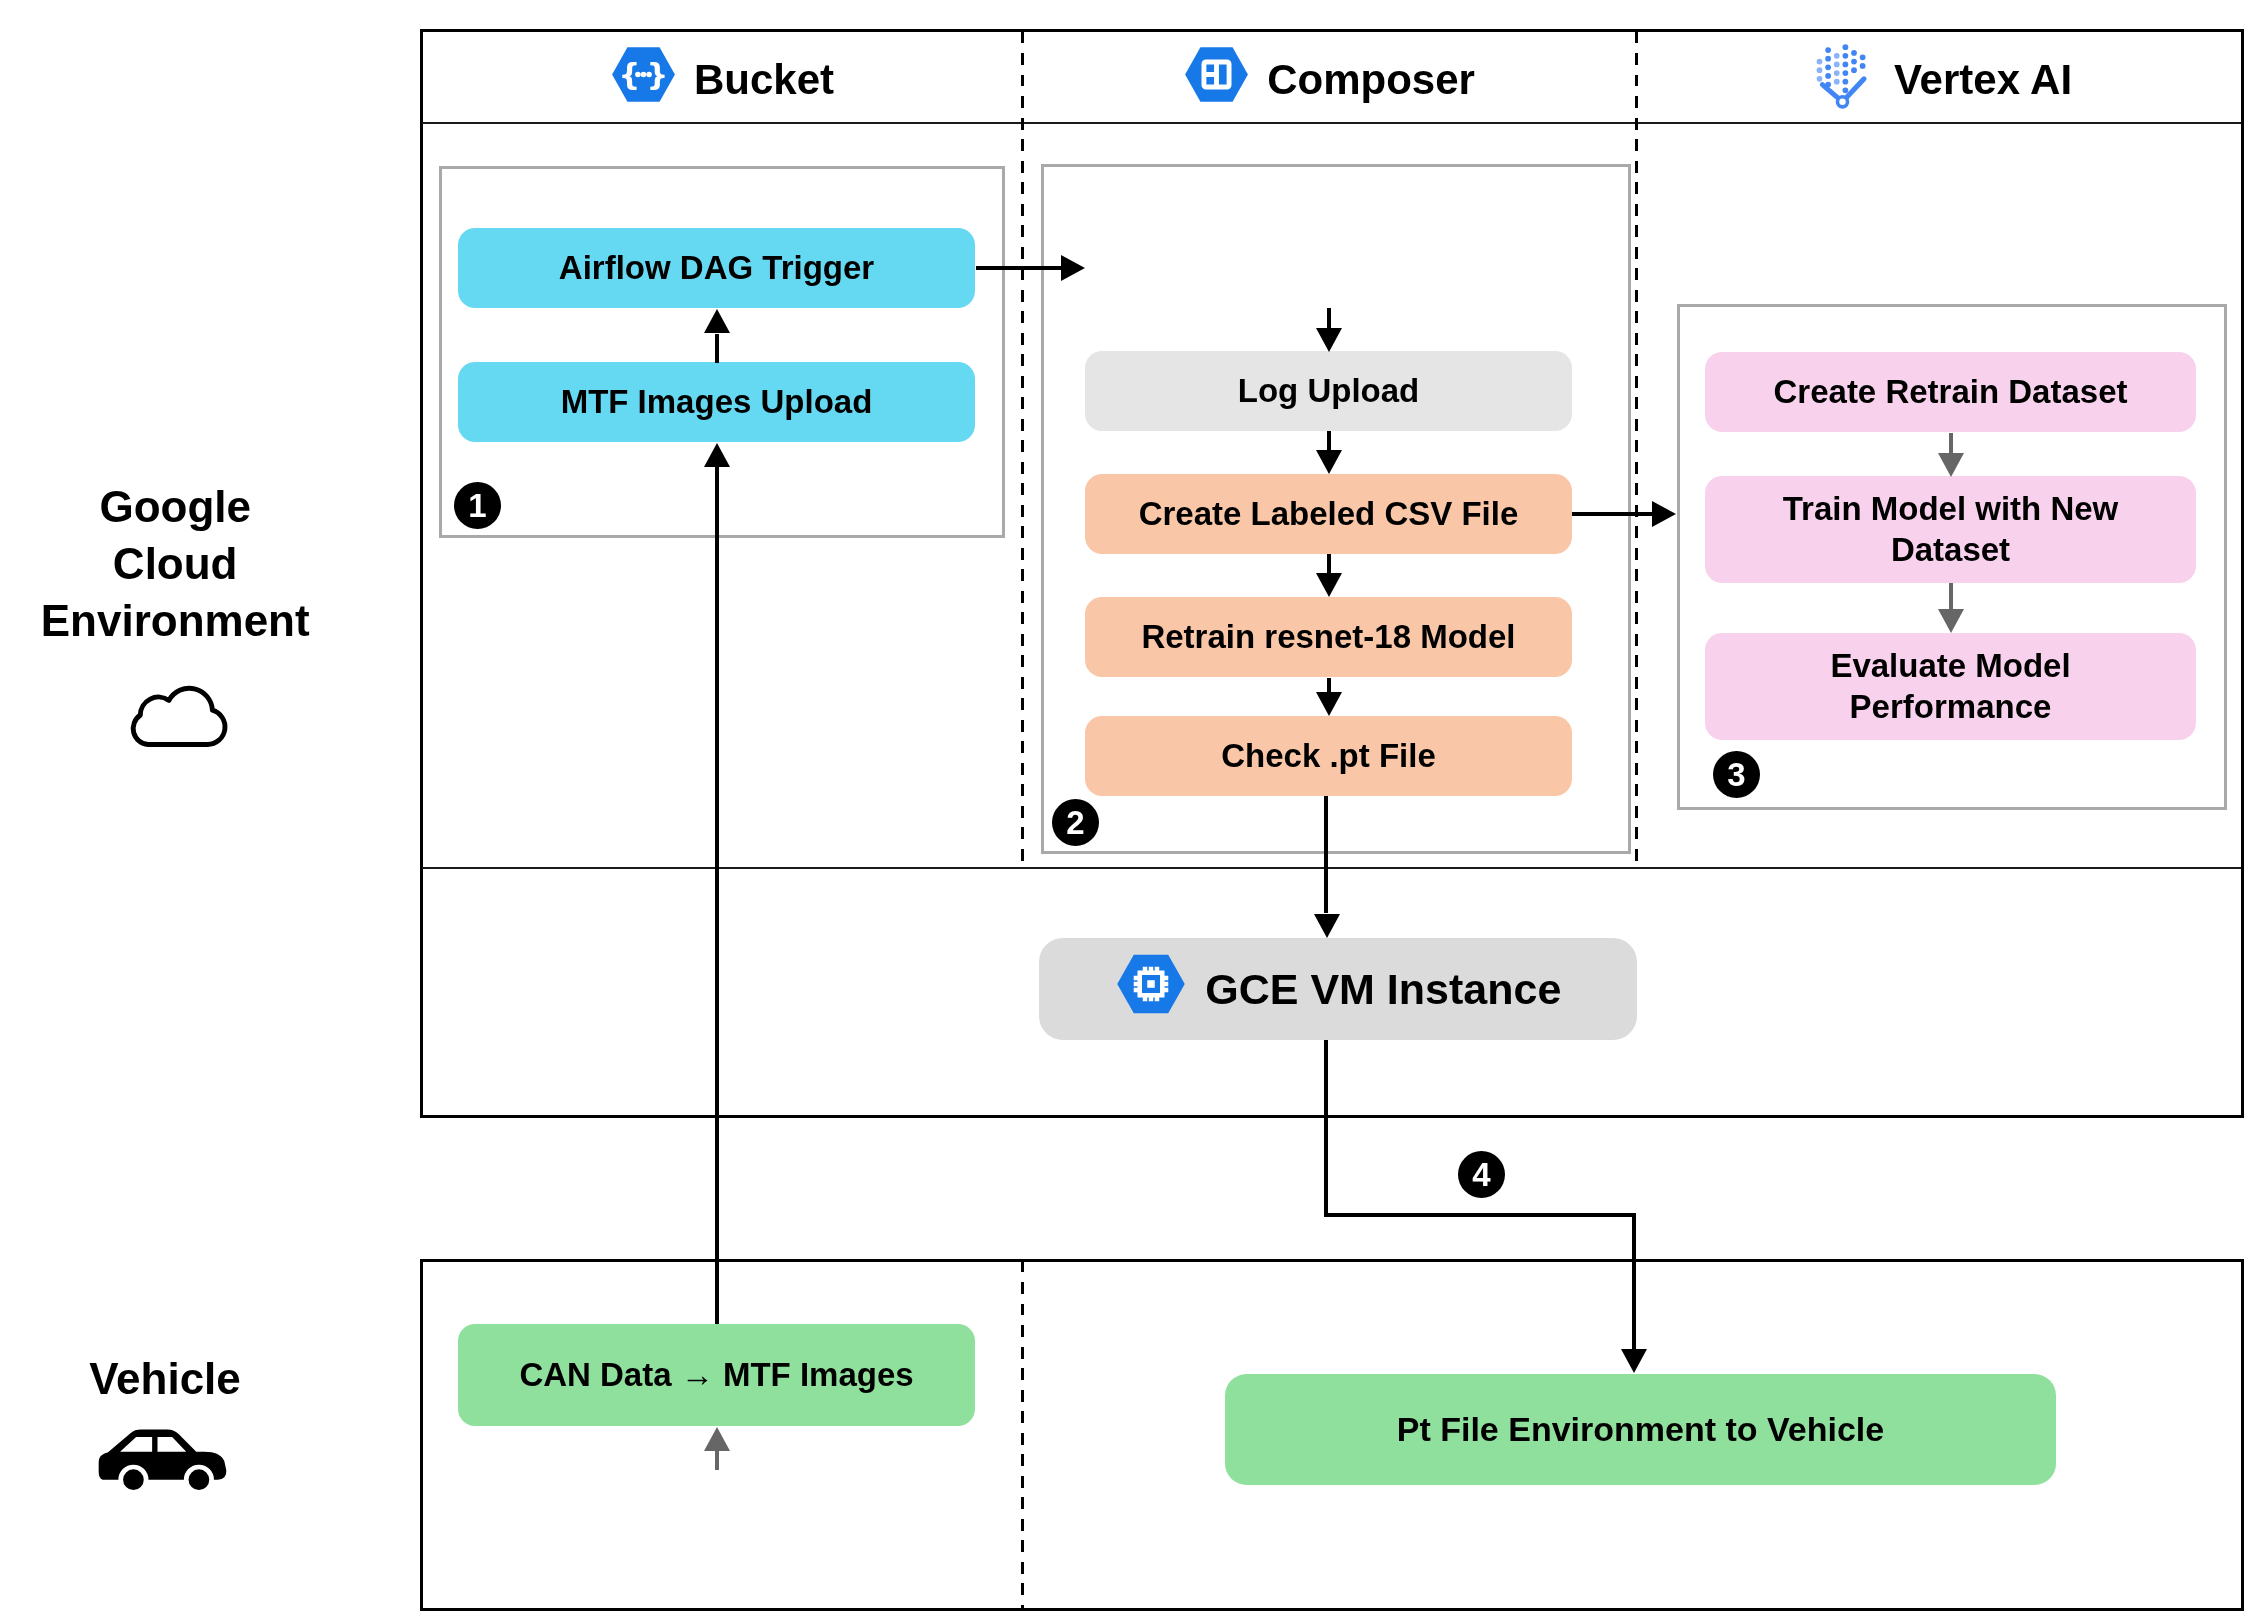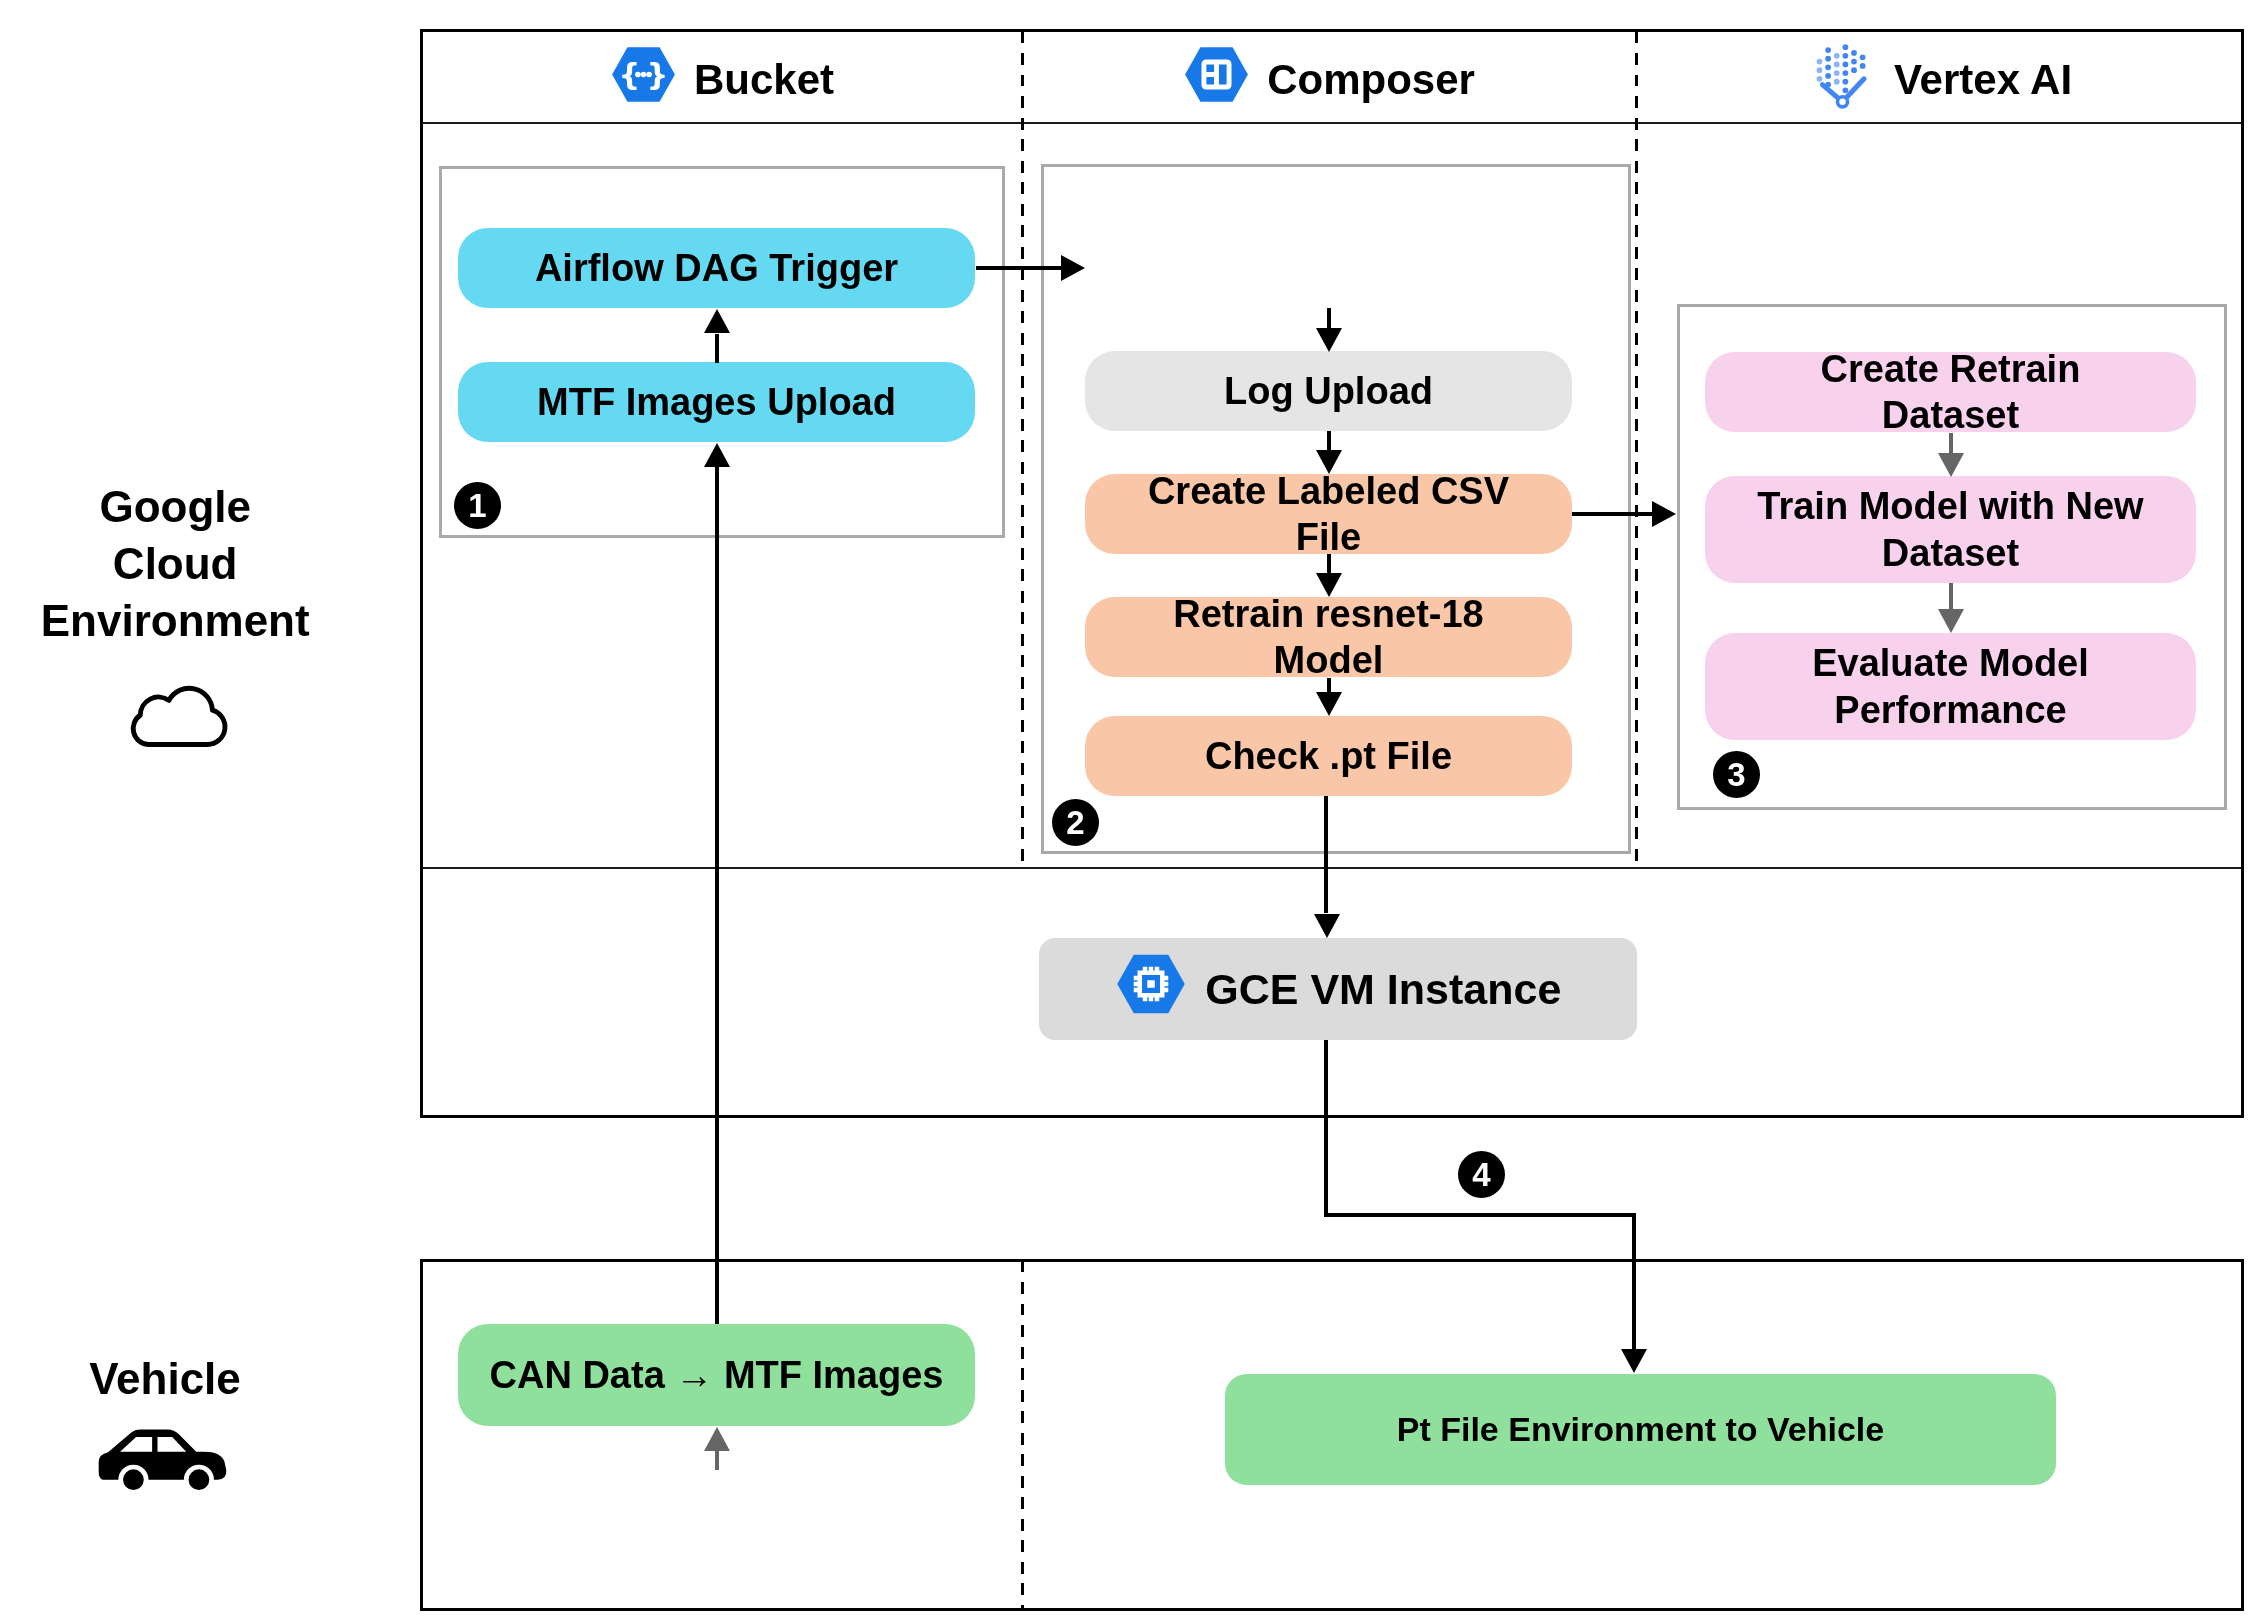--- a/index.html
+++ b/index.html
@@ -2,38 +2,38 @@
 <html style="font-size:11.5px"><head>
 <meta charset="utf-8">
 <style>
   html,body{margin:0;padding:0;background:#fff;}
   .canvas{position:relative;width:2261px;height:1620px;background:#ffffff;
           font-family:"Liberation Sans",sans-serif;font-weight:700;color:#000;overflow:hidden;}
   .abs{position:absolute;box-sizing:border-box;}
   .outer{border:3.6px solid #000;background:#fff;}
   .container{border:3.6px solid #A9A9A9;background:#fff;}
   .box{display:flex;align-items:center;justify-content:center;text-align:center;
-       border-radius:30px;font-size:38px;line-height:1.22;padding:0 29px;}
+       border-radius:17px;font-size:33px;line-height:1.22;padding:0 29px;}
   .pinkbox{padding:0 50px;}
   .hdr{display:flex;align-items:center;justify-content:center;gap:17px;font-size:42px;}
   .side-label{text-align:center;font-size:44px;line-height:1.3;}
   .badge{width:47px;height:47px;border-radius:50%;background:#000;color:#fff;
          display:flex;align-items:center;justify-content:center;font-size:33px;}
   .vline{width:4.3px;background:#000;}
   .hline{height:4.3px;background:#000;}
   .gray{background:#666;}
   .dashv{width:2.9px;background:repeating-linear-gradient(to bottom,#000 0 11.5px,transparent 11.5px 21.5px);}
   .sep{height:2.1px;background:#1a1a1a;}
   .head-down{width:0;height:0;border-left:13px solid transparent;border-right:13px solid transparent;border-top:24px solid #000;}
   .head-up{width:0;height:0;border-left:13px solid transparent;border-right:13px solid transparent;border-bottom:24px solid #000;}
   .head-right{width:0;height:0;border-top:13px solid transparent;border-bottom:13px solid transparent;border-left:24px solid #000;}
   .head-down.g{border-top-color:#666;}
   .head-up.g{border-bottom-color:#666;}
   .gcebox{display:flex;align-items:center;justify-content:center;gap:18.6px;
-          border-radius:16px;font-size:43px;}
+          border-radius:24px;font-size:43px;}
 </style>
 </head>
 <body>
 
 <div class="canvas">
 
   <div class="abs outer" style="left:420px;top:29px;width:1824px;height:1089px;"></div>
   <div class="abs sep" style="left:422px;top:122px;width:1819px;"></div>
   <div class="abs sep" style="left:422px;top:867px;width:1819px;"></div>
   <div class="abs dashv" style="left:1021px;top:32px;height:835px;"></div>

